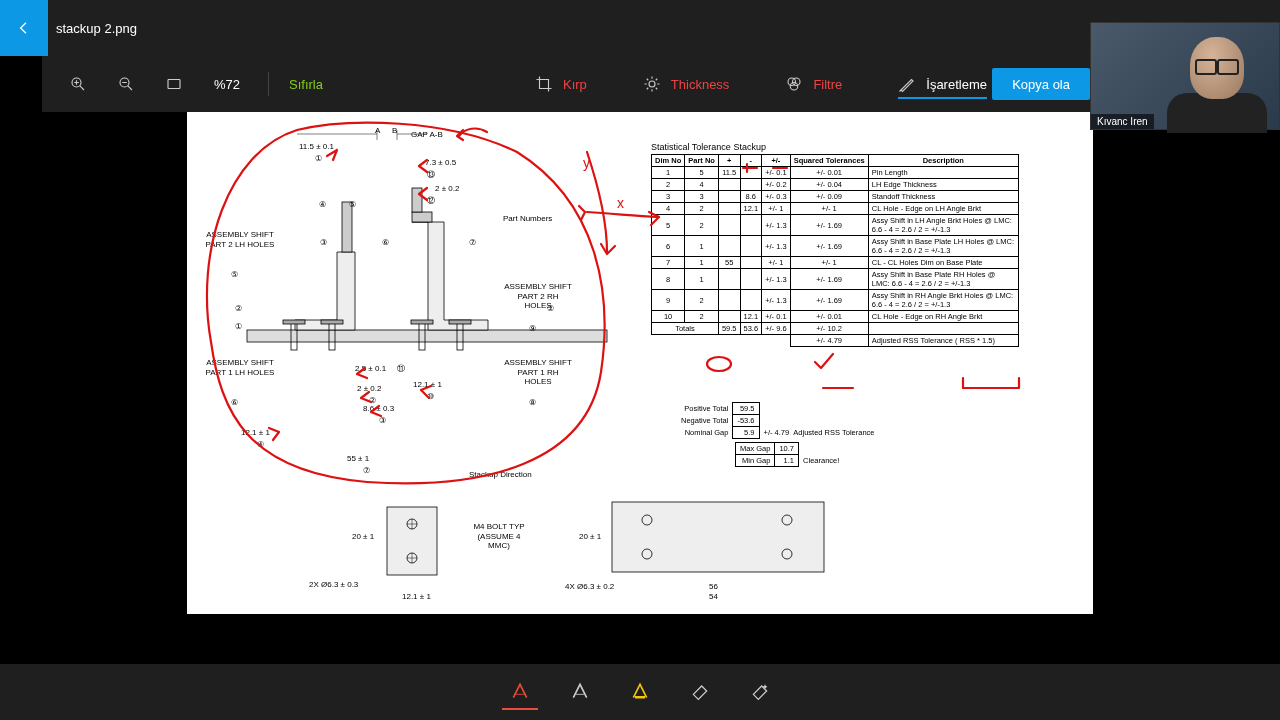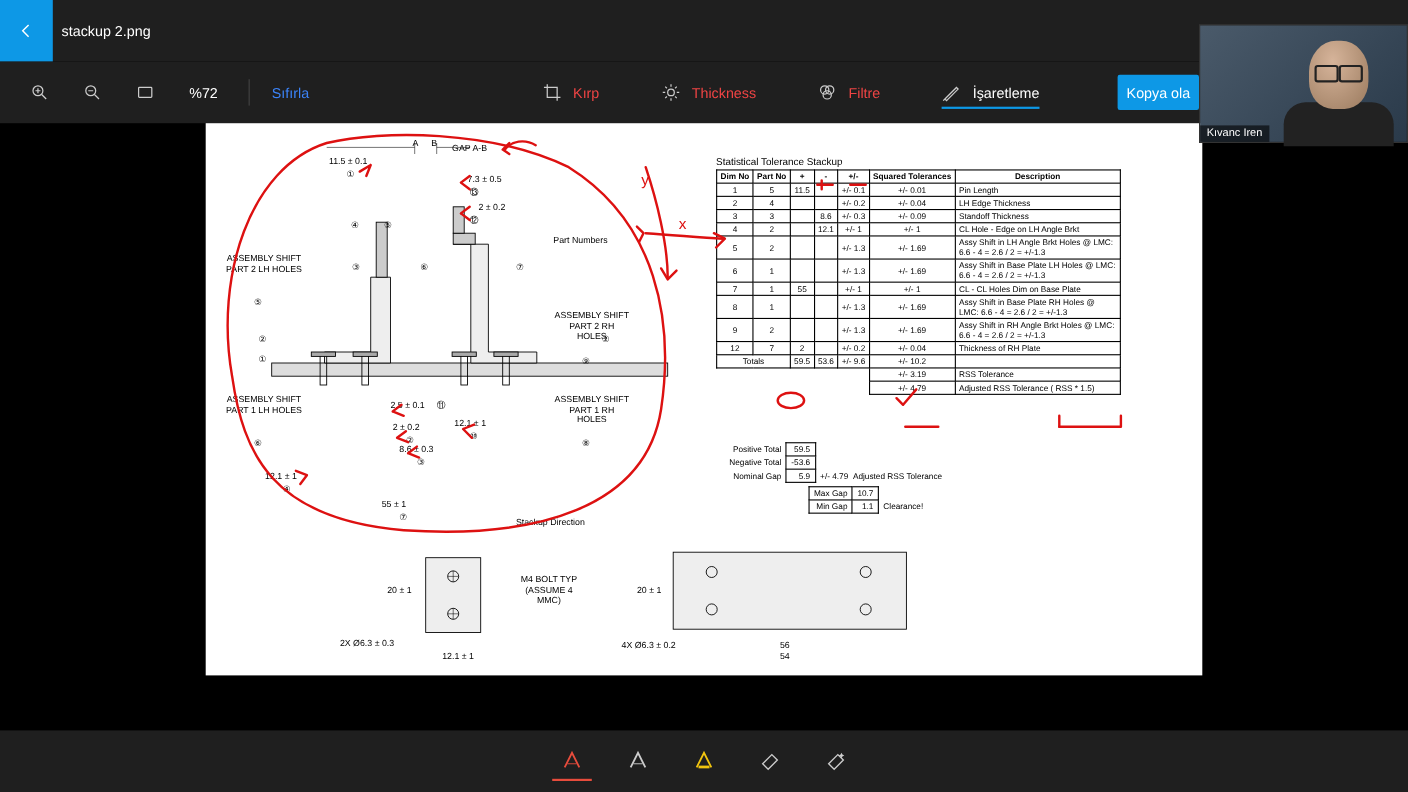--- a/index.html
+++ b/index.html
@@ -1,32 +1,32 @@
 <!DOCTYPE html>
 <html><head>
 <meta charset="utf-8">
 <style>
   * { box-sizing: border-box; margin: 0; padding: 0; }
   body { font-family: "Segoe UI", Arial, sans-serif; background: #000; width: 1280px; height: 720px; overflow: hidden; position: relative; color: #fff; }
   .title-bar { height: 56px; background: #1f1f1f; display: flex; align-items: center; }
   .back-btn { width: 48px; height: 56px; background: #0d98e6; display: flex; align-items: center; justify-content: center; cursor: pointer; }
   .back-btn svg { width: 16px; height: 16px; fill: #fff; }
   .file-title { margin-left: 8px; font-size: 13px; color: #fff; }
-  .toolbar { height: 56px; background: #1f1f1f; display: flex; align-items: center; padding: 0 20px; gap: 16px; position: relative; }
+  .toolbar { height: 56px; background: #1f1f1f; display: flex; align-items: center; padding: 0 20px; gap: 16px; position: relative; margin-left: 42px; }
   .tb-icon-btn { display: flex; align-items: center; justify-content: center; width: 32px; height: 32px; cursor: pointer; color: #ccc; }
   .tb-icon-btn svg { width: 18px; height: 18px; stroke: #ccc; fill: none; stroke-width: 1.5; }
   .zoom-text { font-size: 13px; color: #fff; margin: 0 8px; }
   .divider { width: 1px; height: 24px; background: #444; margin: 0 4px; }
-  .reset-text { font-size: 13px; color: #3b82f6; cursor: pointer; }
+  .reset-text { font-size: 13px; color: #84cc16; cursor: pointer; }
   .tb-group { display: flex; align-items: center; gap: 10px; margin-left: 40px; cursor: pointer; }
   .tb-group span { font-size: 13px; color: #ef4444; }
   .tb-group svg { width: 18px; height: 18px; stroke: #ccc; fill: none; stroke-width: 1.5; }
   .tb-group.active span { color: #fff; }
   .tb-group.active { border-bottom: 2px solid #0d98e6; padding-bottom: 4px; margin-bottom: -6px; }
-  .copy-btn { position: absolute; right: 190px; background: #0d98e6; height: 32px; padding: 0 8px; display: flex; align-items: center; color: #fff; font-size: 13px; border-radius: 2px; cursor: pointer; }
+  .copy-btn { position: absolute; right: 190px; background: #0d98e6; height: 32px; padding: 0 20px; display: flex; align-items: center; color: #fff; font-size: 13px; border-radius: 2px; cursor: pointer; }
   .canvas-area { position: absolute; top: 112px; bottom: 56px; left: 0; right: 0; display: flex; align-items: flex-start; justify-content: center; }
   .drawing { background: #fff; color: #000; width: 906px; height: 502px; position: relative; font-family: Arial, sans-serif; font-size: 8px; }
   .drawing .title-sts { position: absolute; top: 30px; left: 464px; font-size: 9px; }
   table.stackup { position: absolute; top: 42px; left: 464px; border-collapse: collapse; font-size: 7.5px; }
   table.stackup th, table.stackup td { border: 1px solid #000; padding: 1px 3px; white-space: nowrap; text-align: center; }
   table.stackup td.desc { text-align: left; width: 150px; white-space: normal; max-width: 150px; }
   table.totals { position: absolute; border-collapse: collapse; font-size: 7.5px; }
   table.totals td { border: 1px solid #000; padding: 1px 4px; text-align: right; }
   table.totals td.lbl { border: none; text-align: right; padding-right: 4px; }
   .dim-label { position: absolute; font-size: 8px; text-align: center; line-height: 1.2; }
@@ -297,52 +297,47 @@
           <tr>
             <td>9</td>
             <td>2</td>
             <td></td>
             <td></td>
             <td>+/- 1.3</td>
             <td>+/- 1.69</td>
             <td class="desc">Assy Shift in RH Angle Brkt Holes @ LMC: 6.6 - 4 = 2.6 / 2 = +/-1.3</td>
           </tr>
           <tr>
-            <td>12</td>
-            <td>7</td>
+            <td>10</td>
             <td>2</td>
             <td></td>
-            <td>+/- 0.2</td>
-            <td>+/- 0.04</td>
-            <td class="desc">Thickness of RH Plate</td>
+            <td>12.1</td>
+            <td>+/- 0.1</td>
+            <td>+/- 0.01</td>
+            <td class="desc">CL Hole - Edge on RH Angle Brkt</td>
           </tr>
         </tbody>
     <tfoot>
       <tr>
             <td colspan="2">Totals</td>
         <td>59.5</td>
             <td>53.6</td>
         <td>+/- 9.6</td>
             <td>+/- 10.2</td>
             <td class="desc"></td>
           </tr>
       <tr>
             <td colspan="5" style="border:none"></td>
-        <td>+/- 3.19</td>
-            <td class="desc">RSS Tolerance</td>
-          </tr>
-      <tr>
-            <td colspan="5" style="border:none"></td>
         <td>+/- 4.79</td>
             <td class="desc">Adjusted RSS Tolerance ( RSS * 1.5)</td>
           </tr>
     </tfoot>
   </table>
 
-  <table class="totals" style="top:290px;left:472px">
+  <table class="totals" style="top:290px;left:490px">
     <tbody>
           <tr>
             <td class="lbl">Positive Total</td>
             <td>59.5</td>
             <td class="lbl"></td>
           </tr>
     <tr>
             <td class="lbl">Negative Total</td>
             <td>-53.6</td>
             <td class="lbl"></td>

